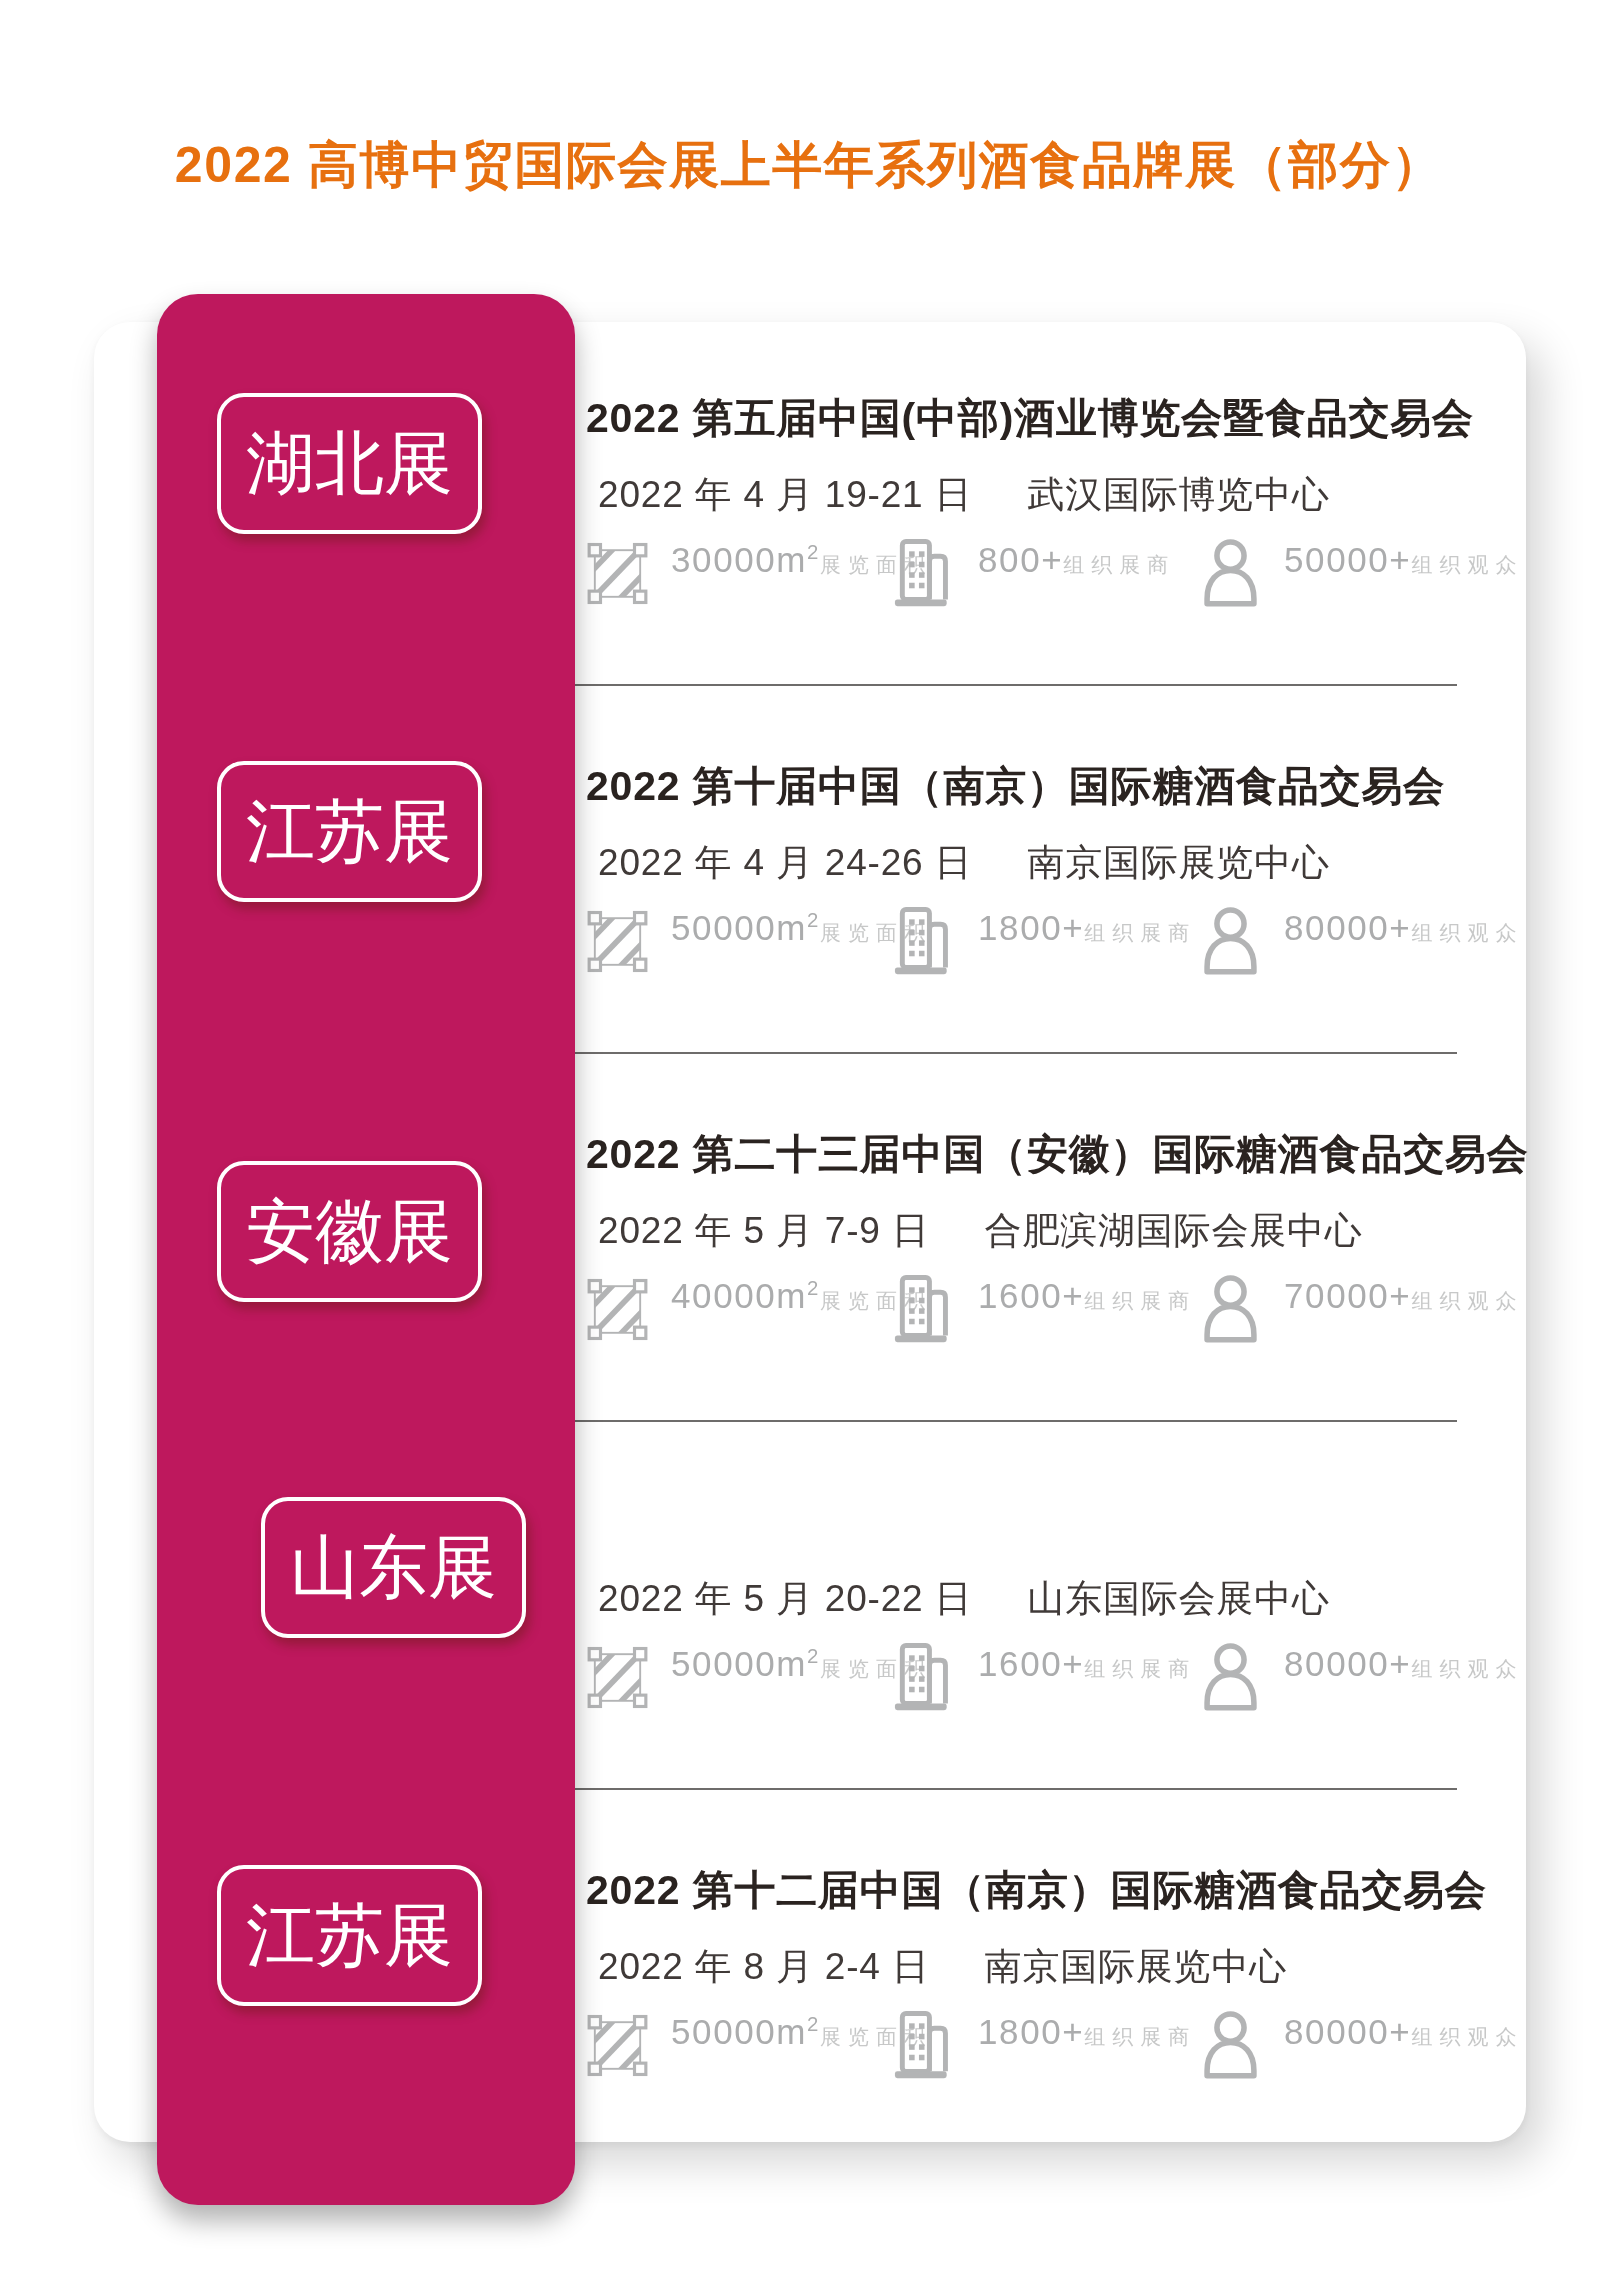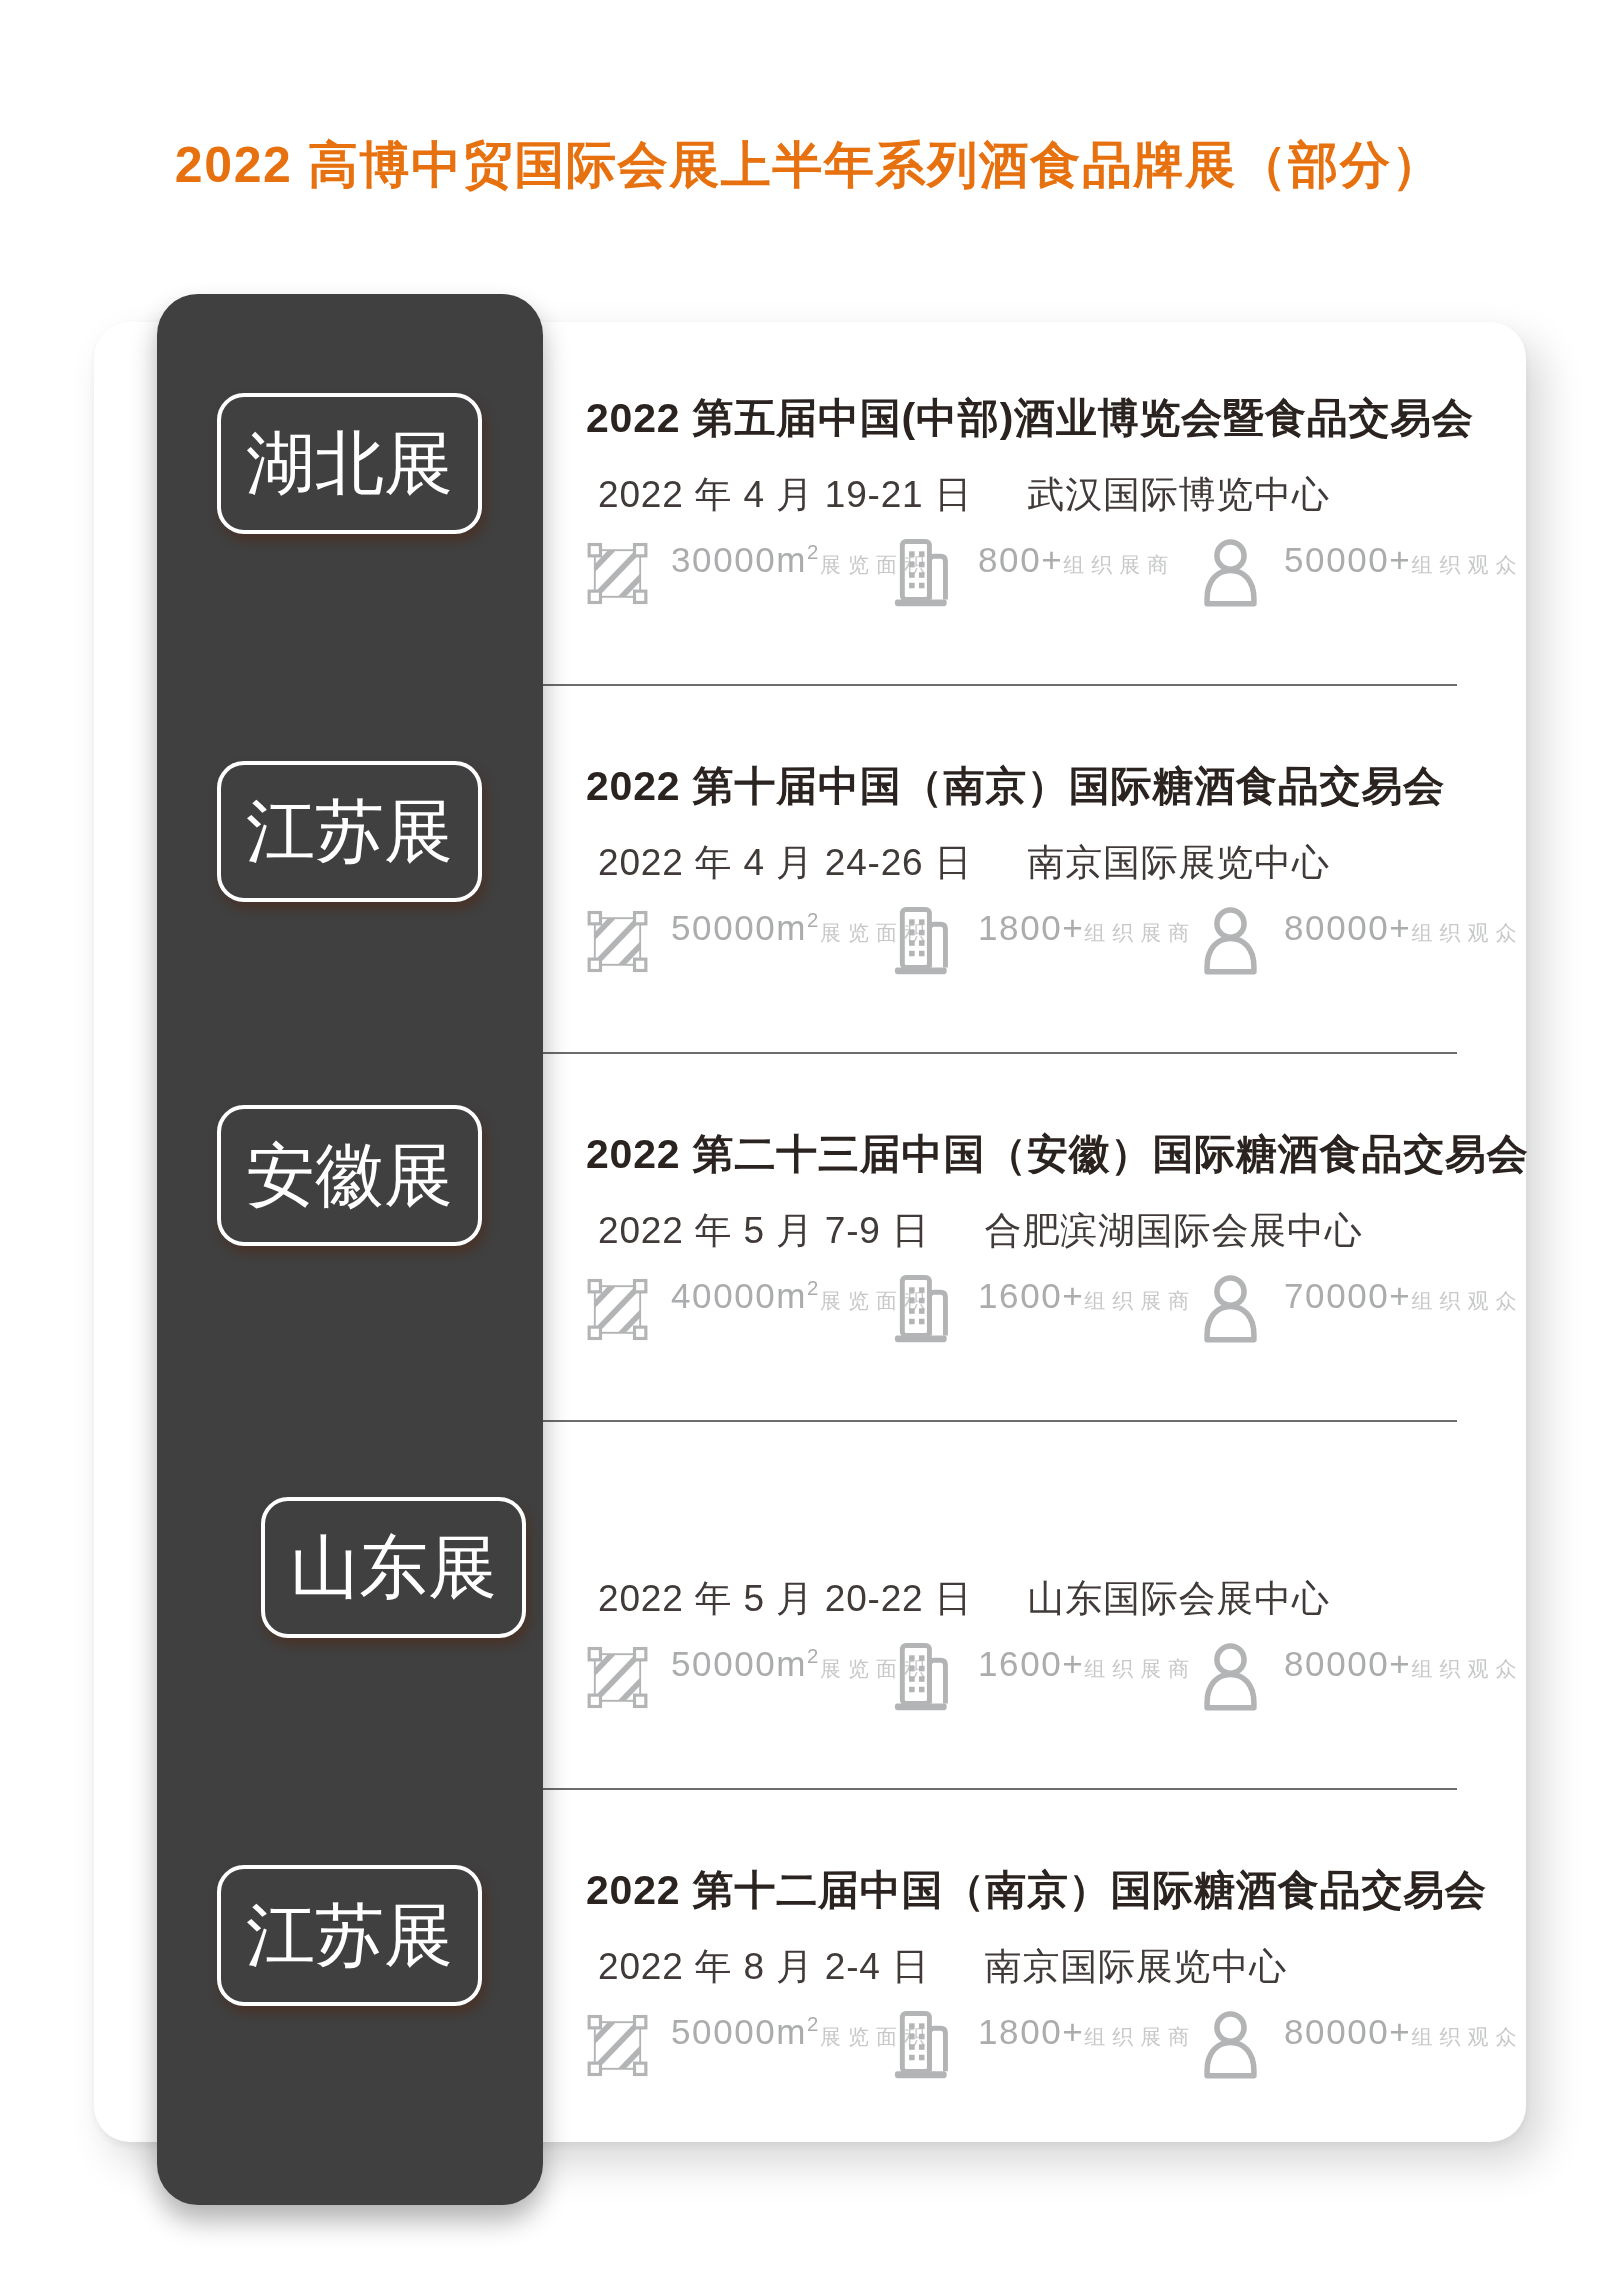--- a/index.html
+++ b/index.html
@@ -43,34 +43,34 @@
   .stat-text{display:flex;flex-direction:row;margin-left:22px;}
   .stat-num{
     font-size:35px;color:#ABACAD;line-height:1;letter-spacing:1.6px;margin-top:3.1px;white-space:nowrap;
   }
   .stat-num sup{font-size:20.4px;line-height:0;}
   .stat-label{
     font-size:21px;color:#C7C8C8;letter-spacing:7px;margin-top:11.7px;white-space:nowrap;
   }
   
   .orange-bar{
-    position:absolute;left:157px;top:294px;width:386px;height:1911px;
-    background:#404040;border-radius:41px;z-index:2;
+    position:absolute;left:157px;top:294px;width:418px;height:1911px;
+    background:#be185d;border-radius:41px;z-index:2;
     box-shadow:0 15.7px 27px rgba(0,0,0,0.30);
   }
   .tag{
     position:absolute;left:60px;width:265px;height:141px;
     border:4.7px solid #ffffff;border-radius:27px;box-sizing:border-box;
     display:flex;align-items:center;justify-content:center;
     color:#ffffff;font-size:69px;font-weight:400;white-space:nowrap;
     box-shadow:3.9px 7px 11px rgba(85,28,0,0.38);
   }
   .tag-0{top:99px;}
   .tag-1{top:467px;}
-  .tag-2{top:811px;}
+  .tag-2{top:867px;}
   .tag-3{top:1203px;margin-left:44px;}
   .tag-4{top:1571px;}
 </style>
 </head>
 <body>
 
 <svg width="0" height="0" style="position:absolute">
   <defs>
     <g id="icon-area" stroke="#B3B4B5" fill="none">
       <clipPath id="hatchClip">

